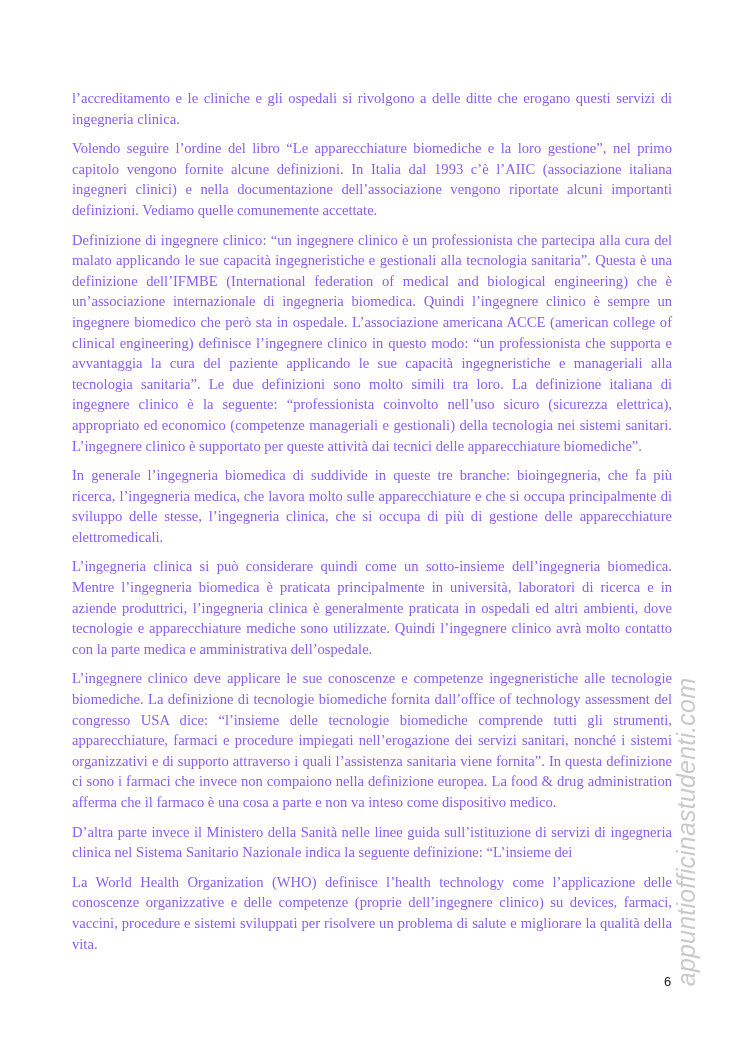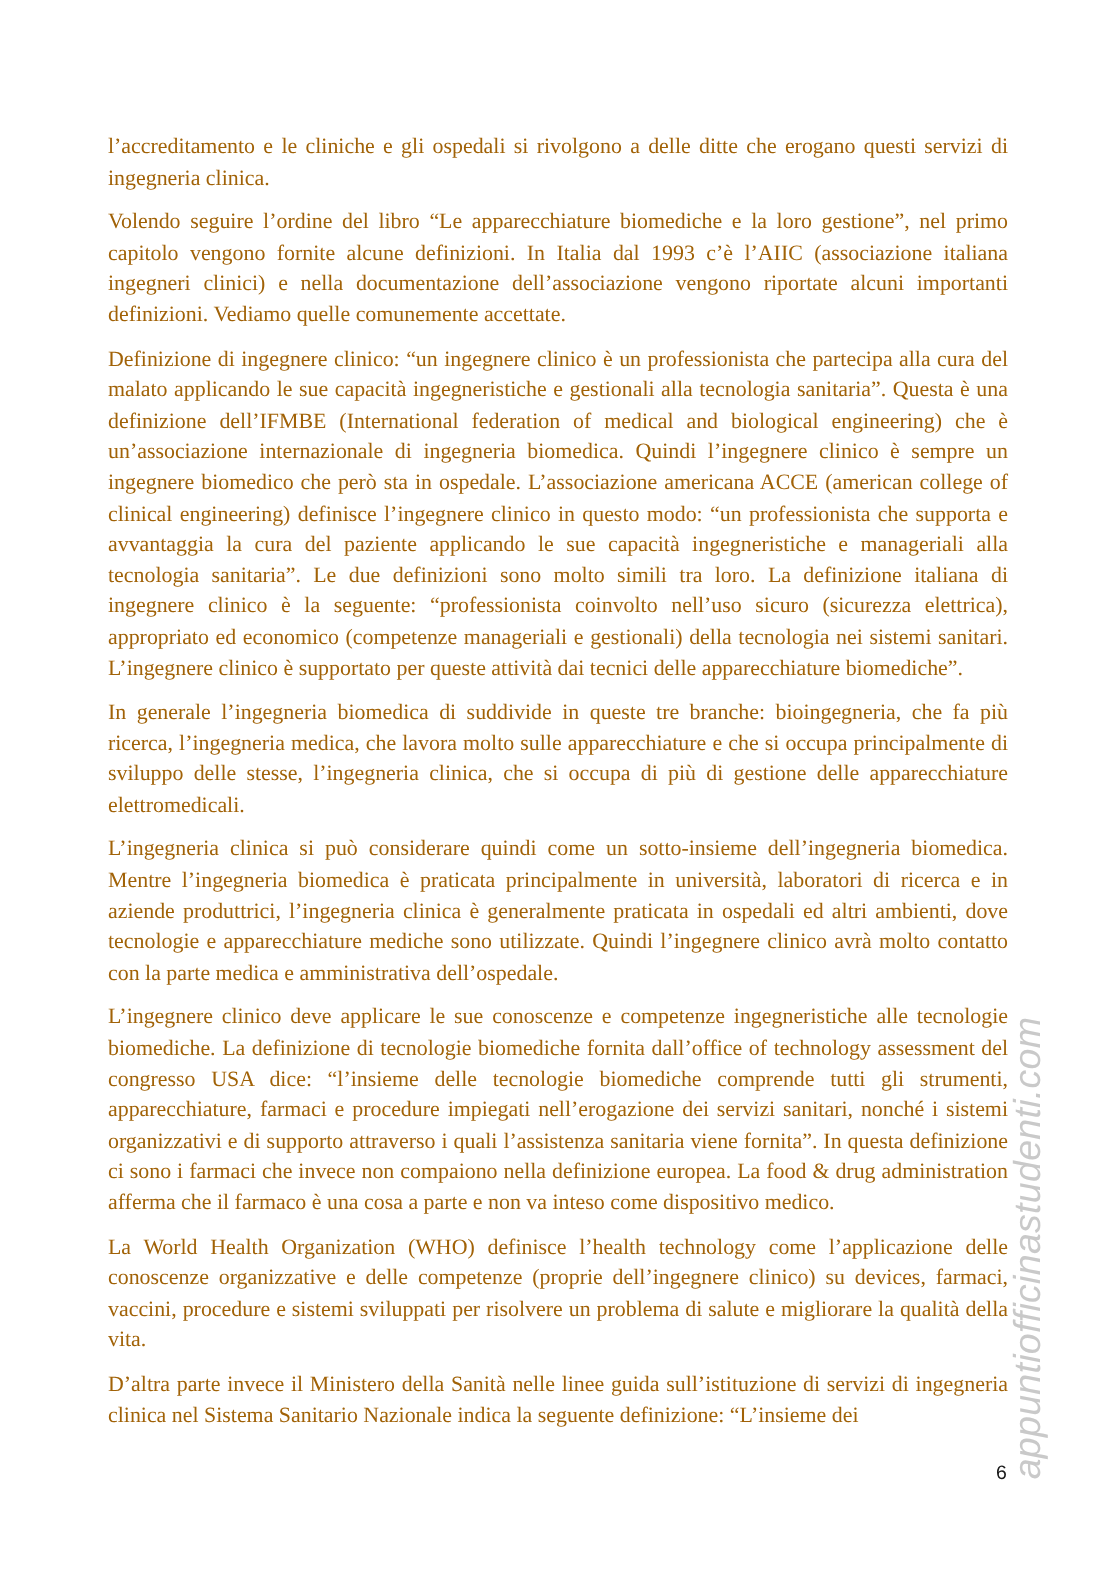--- a/index.html
+++ b/index.html
@@ -3,21 +3,21 @@
 <meta charset="utf-8">
 <style>
   html, body { margin: 0; padding: 0; background: #ffffff; }
   body { width: 744px; height: 1052px; position: relative; overflow: hidden; }
   .page {
     position: absolute; left: 0; top: 0; width: 744px; height: 1052px; background: #ffffff;
   }
   .content {
     position: absolute; left: 72px; top: 88px; width: 600px;
     font-family: "Liberation Serif", serif;
-    font-size: 14.6px; line-height: 20.6px; color: #a16207;
+    font-size: 14.6px; line-height: 20.6px; color: #8b5cf6;
   }
   .content p {
     margin: 0 0 9px 0; text-align: justify; text-align-last: left;
   }
   .page-number {
     position: absolute; left: 664px; top: 974px;
     font-family: "Liberation Sans", sans-serif; font-size: 13px; color: #1a1a1a;
   }
   .watermark {
     position: absolute; left: 686px; top: 832px;
@@ -30,18 +30,18 @@
 <body>
 
 <div class="page">
   <div class="content">
     <p>l’accreditamento e le cliniche e gli ospedali si rivolgono a delle ditte che erogano questi servizi di ingegneria clinica.</p>
     <p>Volendo seguire l’ordine del libro “Le apparecchiature biomediche e la loro gestione”, nel primo capitolo vengono fornite alcune definizioni. In Italia dal 1993 c’è l’AIIC (associazione italiana ingegneri clinici) e nella documentazione dell’associazione vengono riportate alcuni importanti definizioni. Vediamo quelle comunemente accettate.</p>
     <p>Definizione di ingegnere clinico: “un ingegnere clinico è un professionista che partecipa alla cura del malato applicando le sue capacità ingegneristiche e gestionali alla tecnologia sanitaria”. Questa è una definizione dell’IFMBE (International federation of medical and biological engineering) che è un’associazione internazionale di ingegneria biomedica. Quindi l’ingegnere clinico è sempre un ingegnere biomedico che però sta in ospedale. L’associazione americana ACCE (american college of clinical engineering) definisce l’ingegnere clinico in questo modo: “un professionista che supporta e avvantaggia la cura del paziente applicando le sue capacità ingegneristiche e manageriali alla tecnologia sanitaria”. Le due definizioni sono molto simili tra loro. La definizione italiana di ingegnere clinico è la seguente: “professionista coinvolto  nell’uso sicuro (sicurezza elettrica), appropriato ed economico (competenze manageriali e gestionali) della tecnologia nei sistemi sanitari. L’ingegnere clinico è supportato per queste attività dai tecnici delle apparecchiature biomediche”.</p>
     <p>In generale l’ingegneria biomedica di suddivide in queste tre branche: bioingegneria, che fa più ricerca, l’ingegneria medica, che lavora molto sulle apparecchiature e che si occupa principalmente di sviluppo delle stesse, l’ingegneria clinica, che si occupa di più di gestione delle apparecchiature elettromedicali.</p>
     <p>L’ingegneria clinica si può considerare quindi come un sotto-insieme dell’ingegneria biomedica. Mentre l’ingegneria biomedica è praticata principalmente in università, laboratori di ricerca e in aziende produttrici, l’ingegneria clinica è generalmente praticata in ospedali ed altri ambienti, dove tecnologie e apparecchiature mediche sono utilizzate. Quindi l’ingegnere clinico avrà molto contatto con la parte medica e amministrativa dell’ospedale.</p>
     <p>L’ingegnere clinico deve applicare le sue conoscenze e competenze ingegneristiche alle tecnologie biomediche. La definizione di tecnologie biomediche fornita dall’office of technology assessment del congresso USA dice: “l’insieme delle tecnologie biomediche comprende tutti gli strumenti, apparecchiature, farmaci e procedure impiegati nell’erogazione dei servizi sanitari, nonché i sistemi organizzativi e di supporto attraverso i quali l’assistenza sanitaria viene fornita”. In questa definizione ci sono i farmaci che invece non compaiono nella definizione europea. La food &amp; drug administration afferma che il farmaco è una cosa a parte e non va inteso come dispositivo medico.</p>
+    <p>D’altra parte invece il Ministero della Sanità nelle linee guida sull’istituzione di servizi di ingegneria clinica nel Sistema Sanitario Nazionale indica la seguente definizione: “L’insieme dei</p>
     <p>La World Health Organization (WHO) definisce l’health technology come l’applicazione delle conoscenze organizzative e delle competenze (proprie dell’ingegnere clinico) su devices, farmaci, vaccini, procedure e sistemi sviluppati per risolvere un problema di salute e migliorare la qualità della vita.</p>
-    <p>D’altra parte invece il Ministero della Sanità nelle linee guida sull’istituzione di servizi di ingegneria clinica nel Sistema Sanitario Nazionale indica la seguente definizione: “L’insieme dei</p>
   </div>
   <div class="page-number">6</div>
   <div class="watermark">appuntiofficinastudenti.com</div>
 </div>
 
 </body></html>

